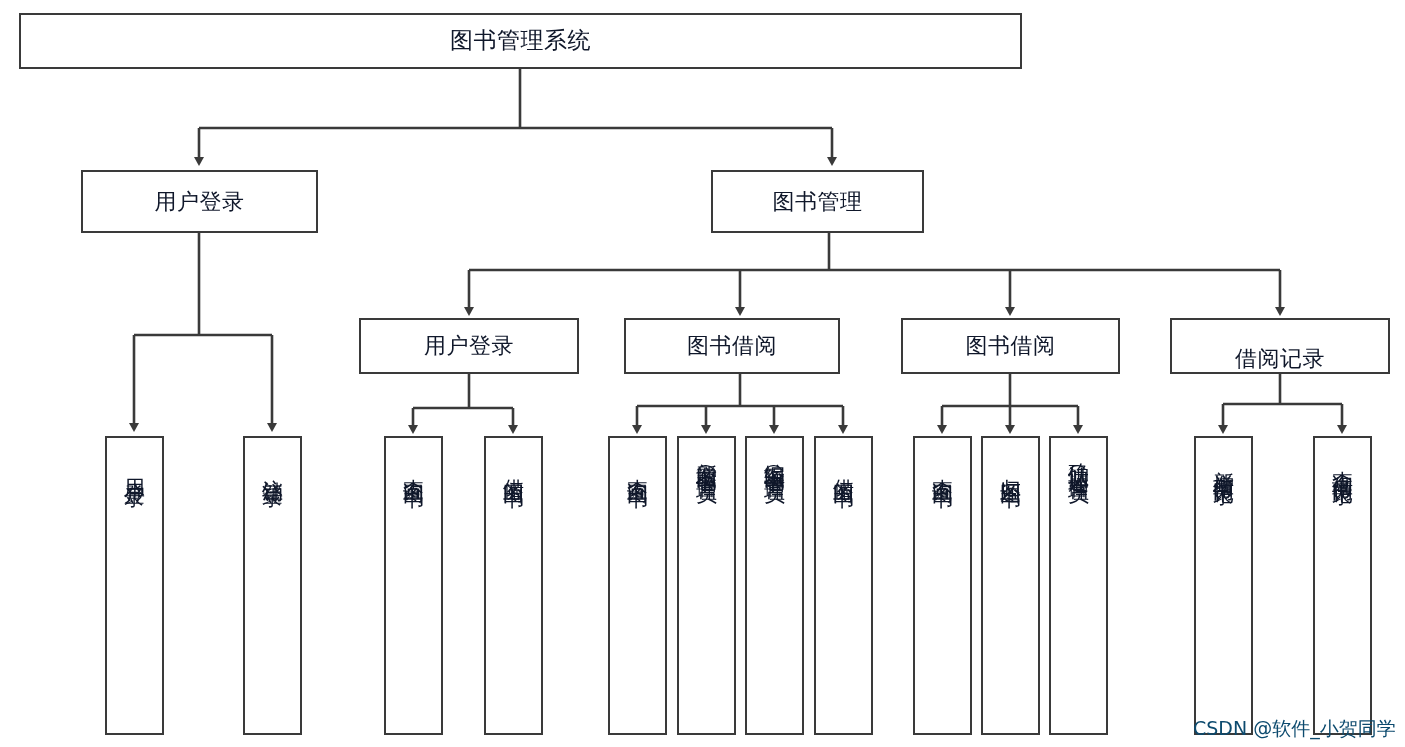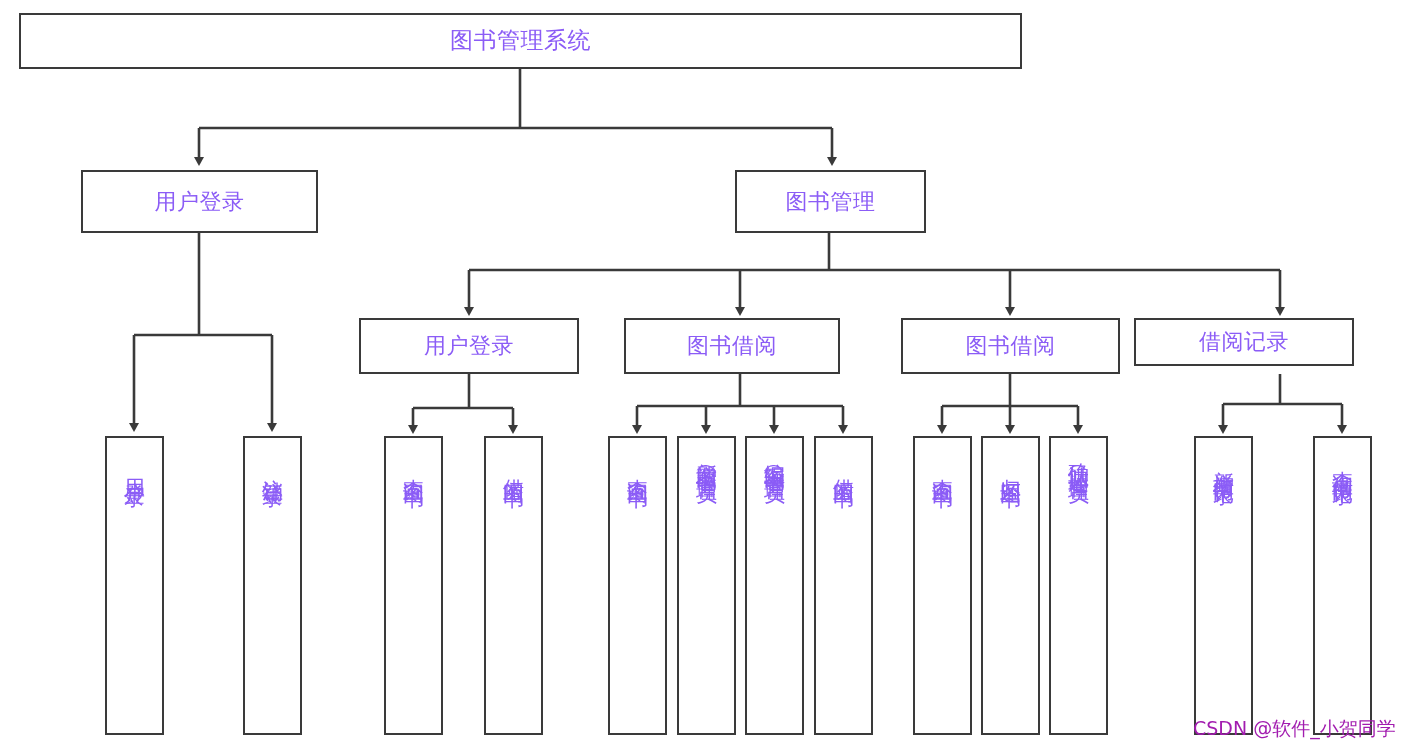--- a/index.html
+++ b/index.html
@@ -33,21 +33,21 @@
     background: #ffffff;
     border: 2px solid #3a3a3a;
     display: flex;
     align-items: center;
     justify-content: center;
     z-index: 2;
   }
   .node-label {
     font-size: 22px;
     line-height: 1.18;
-    color: #8b5cf6;
+    color: #0f172a;
     letter-spacing: 0.5px;
     white-space: nowrap;
   }
   .node.vertical {
     align-items: flex-start;
     justify-content: center;
     padding-top: 24px;
   }
   .node.vertical .node-label {
     writing-mode: vertical-rl;
@@ -56,21 +56,21 @@
     letter-spacing: 3px;
     font-size: 21px;
     line-height: 1.05;
   }
   #root-node .node-label { font-size: 23px; }
   #watermark {
     position: absolute;
     left: 1193px;
     top: 716px;
     font-size: 19px;
-    color: #a21caf;
+    color: #0c4a6e;
     white-space: nowrap;
     z-index: 5;
     font-family: "DejaVu Sans", "Liberation Sans", sans-serif;
   }
 </style>
 </head>
 <body>
 
 <div id="diagram-canvas">
 
@@ -125,34 +125,34 @@
     </g>
   </svg>
 
   <div class="node" id="root-node" style="left:19px; top:13px; width:1003px; height:56px;">
     <span class="node-label">图书管理系统</span>
   </div>
 
   <div class="node" style="left:81px; top:170px; width:237px; height:63px;">
     <span class="node-label">用户登录</span>
   </div>
-  <div class="node" style="left:735px; top:170px; width:191px; height:63px;">
+  <div class="node" style="left:711px; top:170px; width:213px; height:63px;">
     <span class="node-label">图书管理</span>
   </div>
 
   <div class="node" style="left:359px; top:318px; width:220px; height:56px;">
     <span class="node-label">用户登录</span>
   </div>
   <div class="node" style="left:624px; top:318px; width:216px; height:56px;">
     <span class="node-label">图书借阅</span>
   </div>
   <div class="node" style="left:901px; top:318px; width:219px; height:56px;">
     <span class="node-label">图书借阅</span>
   </div>
-  <div class="node" style="left:1134px; top:318px; width:220px; height:48px;">
+  <div class="node" style="left:1170px; top:318px; width:220px; height:56px;align-items:flex-end;">
     <span class="node-label">借阅记录</span>
   </div>
 
   <div class="node vertical" style="left:105px; top:436px; width:59px; height:299px;">
     <span class="node-label">用户登录</span>
   </div>
   <div class="node vertical" style="left:243px; top:436px; width:59px; height:299px;">
     <span class="node-label">注销登录</span>
   </div>
 

